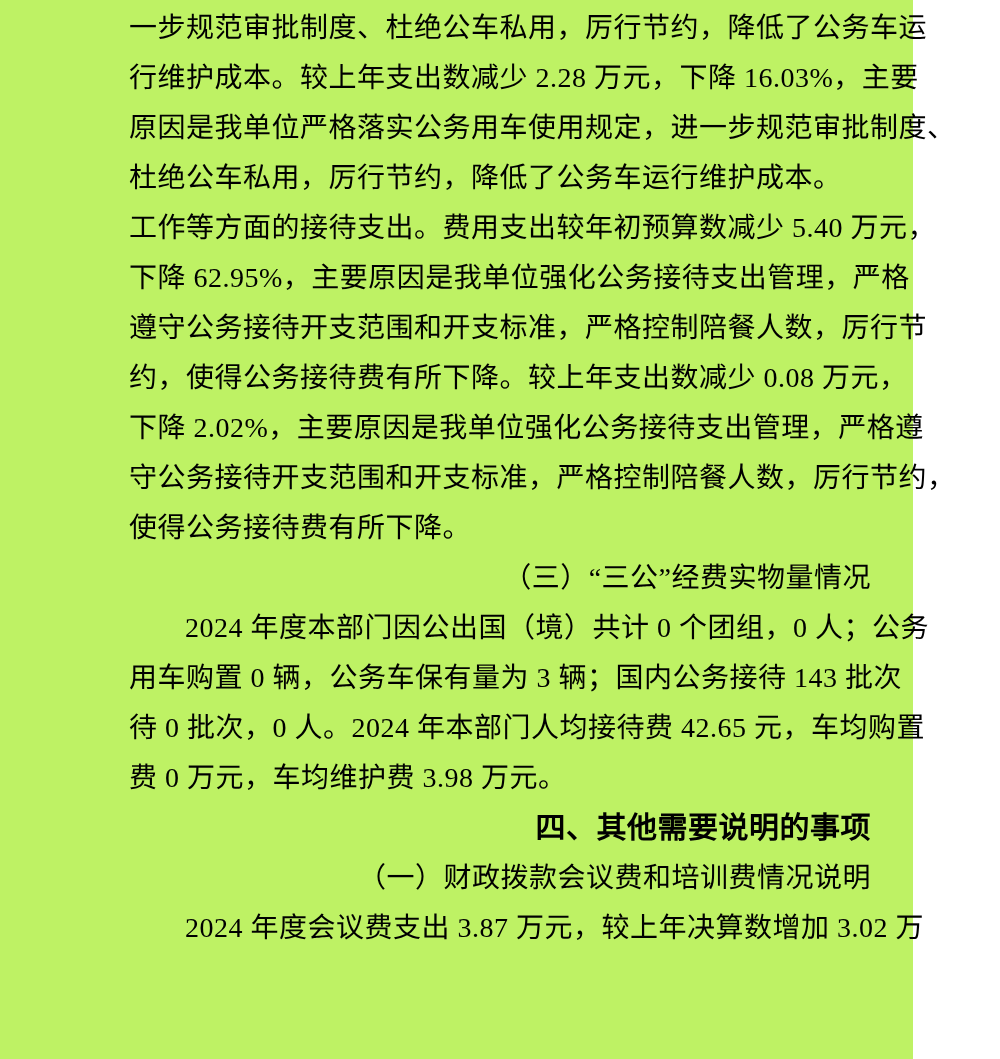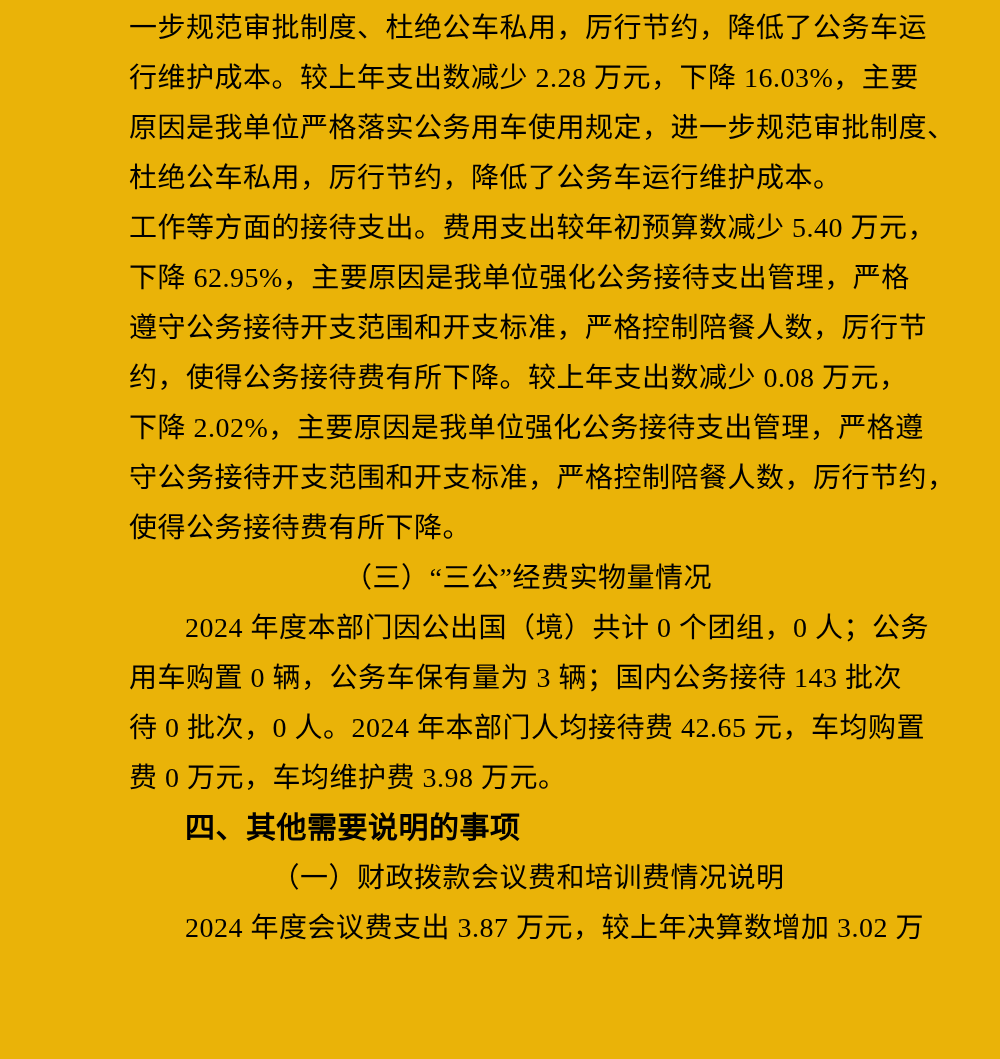--- a/index.html
+++ b/index.html
@@ -7,24 +7,25 @@
     padding: 0;
     background: #ffffff;
     width: 1000px;
     height: 1059px;
     overflow: hidden;
   }
   .page {
     position: absolute;
     left: 0;
     top: 0;
-    width: 1000px;
+    width: 892px;
     height: 1059px;
-    background: #eab308;
+    background: #bef264;
     color: #000000;
+    padding-left: 21px;
   }
   .text-block {
     position: absolute;
     left: 129px;
     top: 3px;
     width: 742px;
   }
   .line {
     font-family: "Liberation Serif", "DejaVu Serif", serif;
     font-size: 28px;
@@ -47,28 +48,28 @@
   
   .ind {
     text-indent: 56px;
   }
   
   .h-bold {
     font-family: "Liberation Sans", "DejaVu Sans", sans-serif;
     font-weight: bold;
     font-size: 30px;
     text-indent: 56px;
-    text-align: left;
+    text-align: right;
   }
   
   .h-kai {
     font-family: "Liberation Serif", "DejaVu Serif", serif;
     font-size: 28px;
     text-indent: 56px;
-    text-align: center;
+    text-align: right;
   }
 </style>
 </head>
 <body>
 
 <div class="page">
   <div class="text-block">
     <div class="line just">一步规范审批制度、杜绝公车私用，厉行节约，降低了公务车运</div>
     <div class="line just">行维护成本。较上年支出数减少 2.28 万元，下降 16.03%，主要</div>
     <div class="line just">原因是我单位严格落实公务用车使用规定，进一步规范审批制度、</div>

